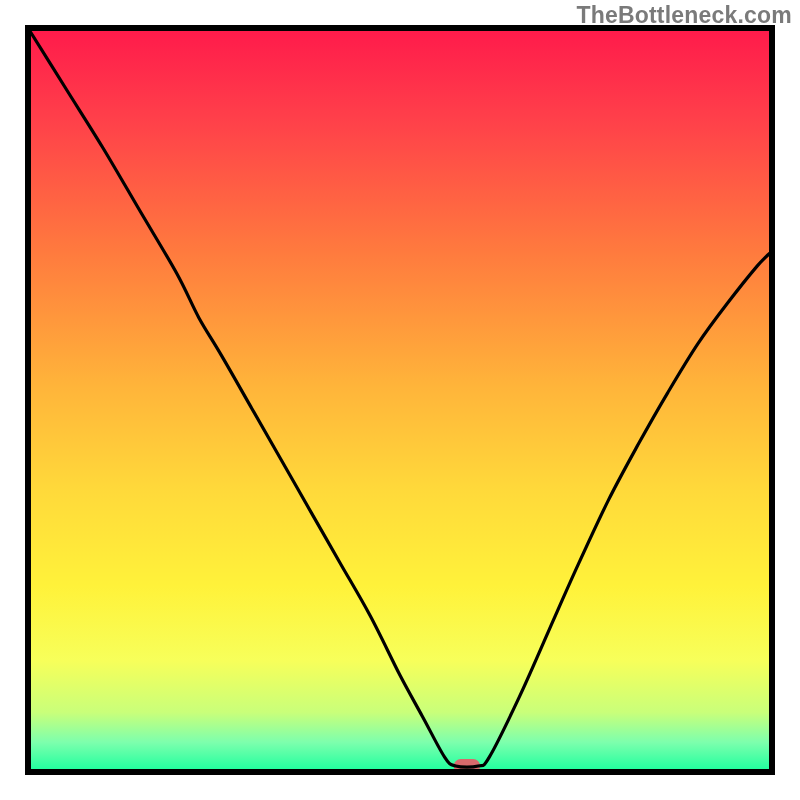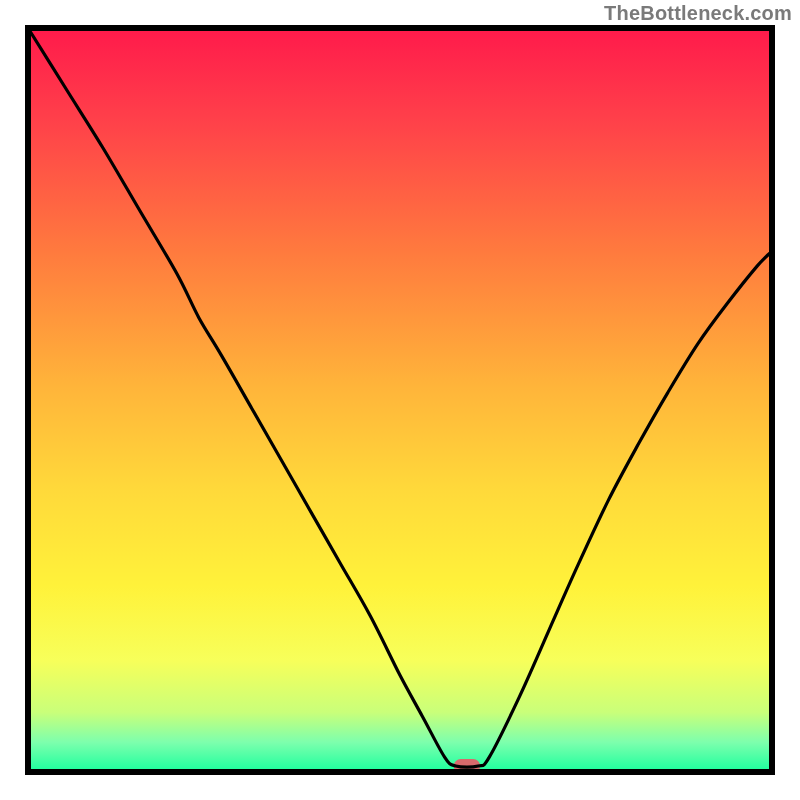--- a/index.html
+++ b/index.html
@@ -12,21 +12,21 @@
   }
   .container {
     position: relative;
     width: 800px;
     height: 800px;
   }
   .watermark {
     position: absolute;
     top: 2px;
     right: 8px;
-    font-size: 20px;
+    font-size: 23px;
     font-weight: bold;
     color: #7a7a7a;
     letter-spacing: 0.2px;
     z-index: 10;
   }
   svg.plot {
     position: absolute;
     left: 0;
     top: 0;
   }

